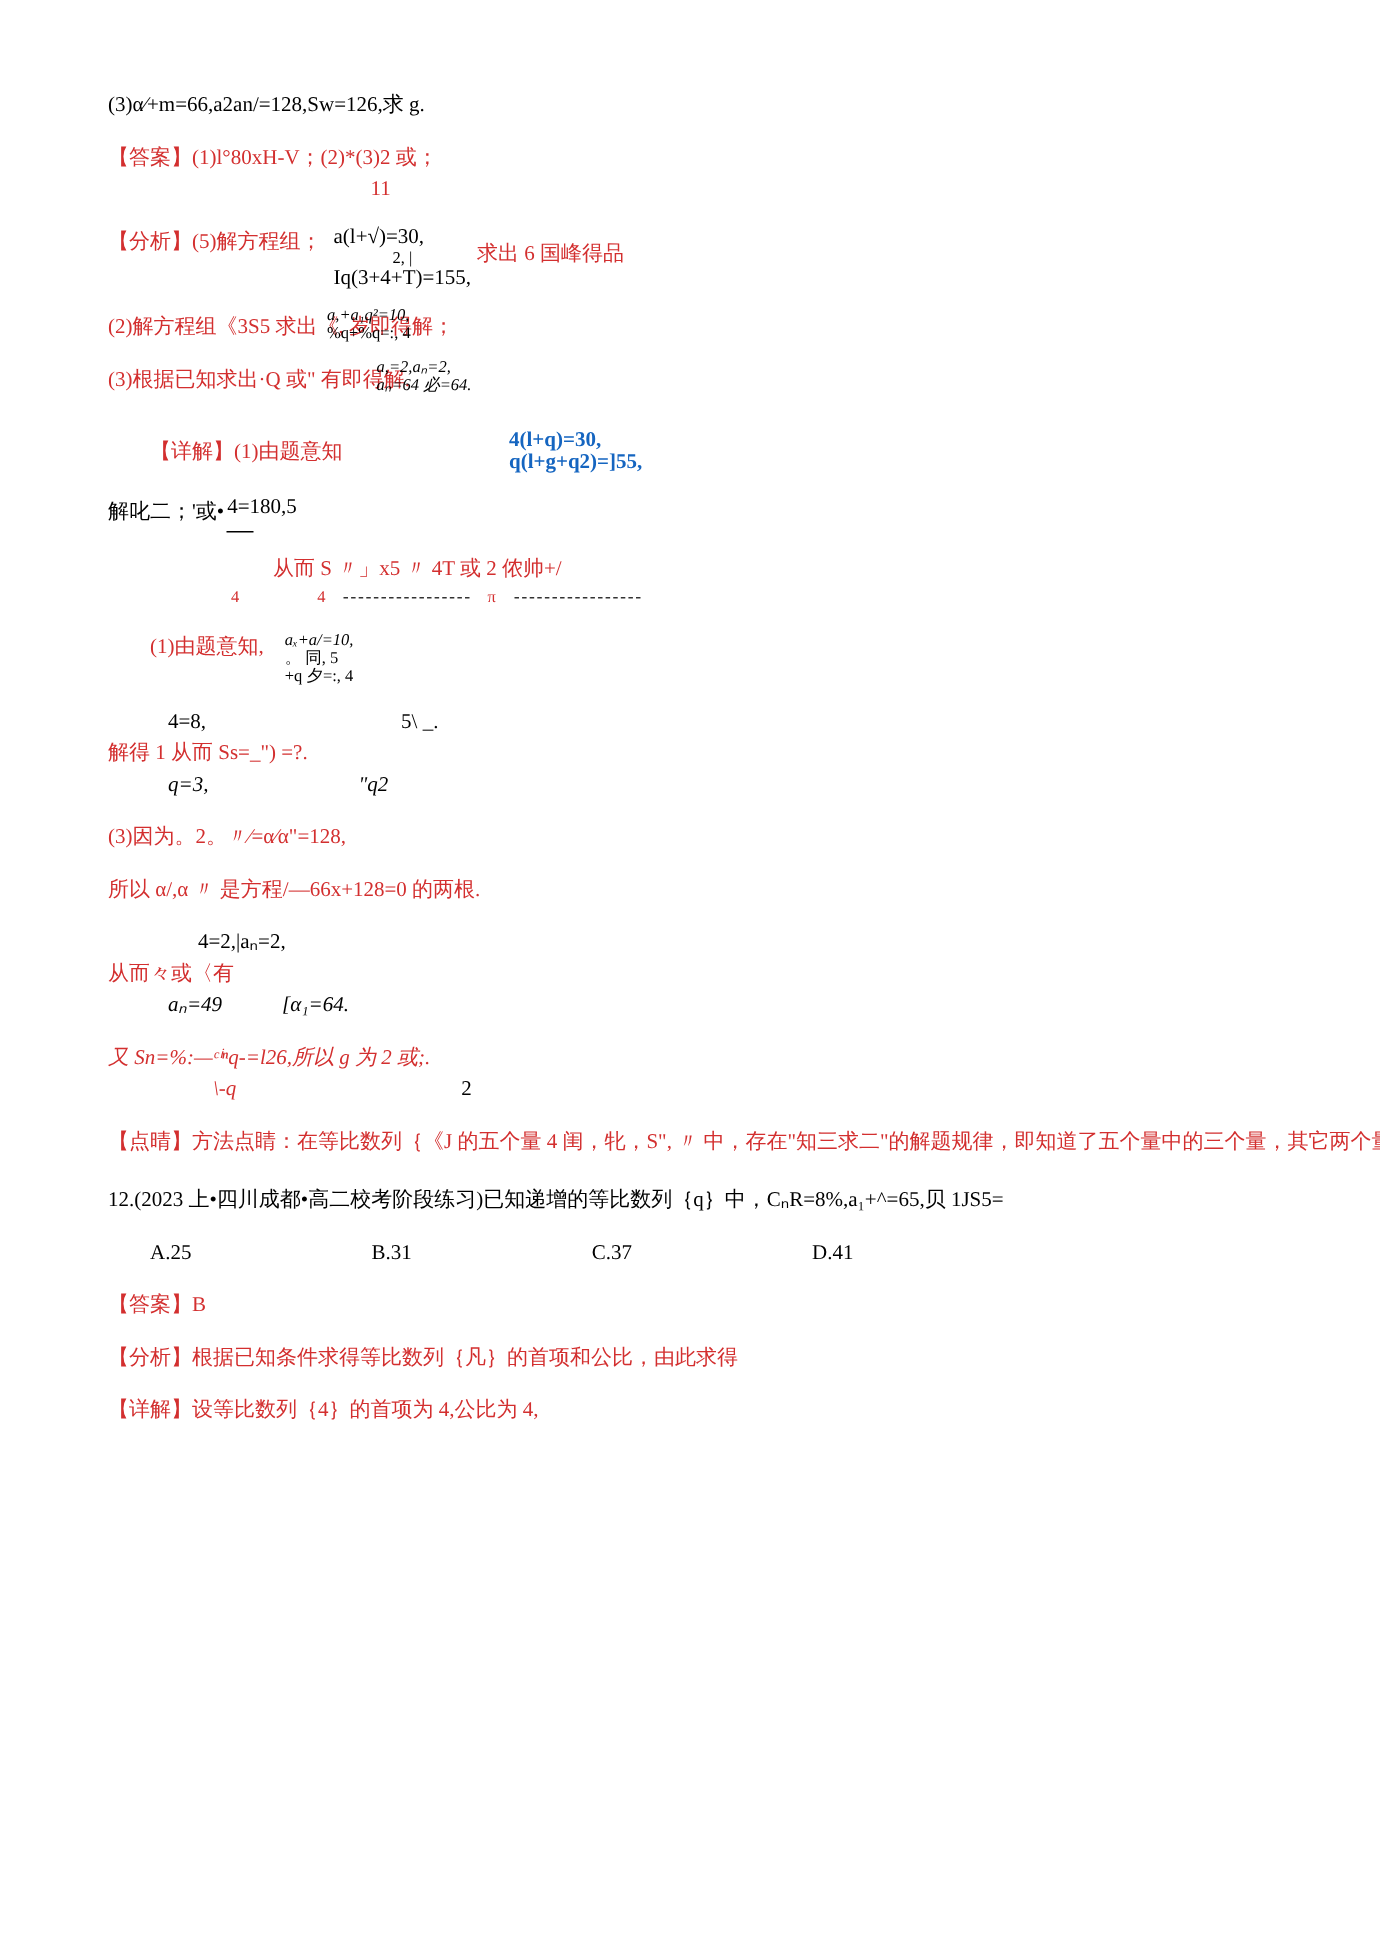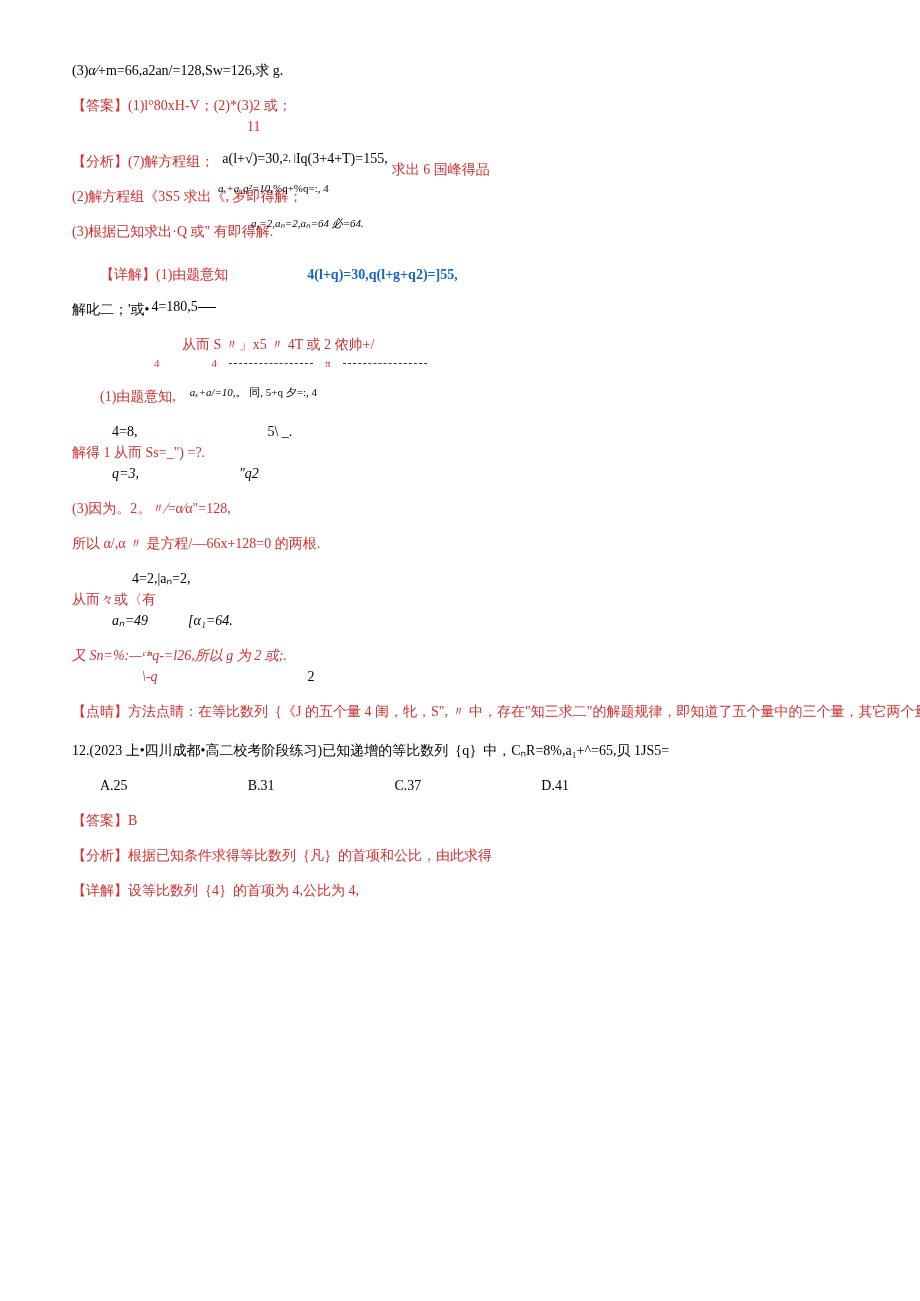--- a/index.html
+++ b/index.html
@@ -42,38 +42,38 @@
   .choices {
     display: flex;
     gap: 120px;
     padding-left: 28px;
   }
 
   .bold-blk { font-weight: bold; color: #1565c0; }
 
   .stack {
     display: inline-flex;
-    flex-direction: row;
+    flex-direction: column;
     line-height: 1.1;
     vertical-align: middle;
   }
   .stack > span { display: block; }
 </style>
 </head>
 <body>
 
 <div class="block"><span>(3)α⁄+m=66,a2an/=128,Sw=126,求 g.</span></div>
 
 <div class="block red">
   <div>【答案】(1)l°80xH-V；(2)*(3)2 或；</div>
   <div style="padding-left:175px;">11</div>
 </div>
 
 <div class="block row">
-  <span class="red">【分析】(7)解方程组；</span>
+  <span class="red">【分析】(5)解方程组；</span>
   <span class="stack" style="margin-left:8px;">
     <span>a(l+√)=30,</span>
     <span class="small" style="text-align:center;">2, |</span>
     <span>Iq(3+4+T)=155,</span>
   </span>
   <span class="red" style="margin-left:4px;position:relative;top:8px;">求出 6 国峰得品</span>
 </div>
 
 <div class="block" style="position:relative;">
   <span class="red">(2)解方程组《3S5 求出《, 岁即得解；</span>
@@ -86,21 +86,21 @@
 <div class="block" style="position:relative;">
   <span class="red">(3)根据已知求出·Q 或" 有即得解.</span>
   <span class="stack small italic" style="position:absolute;left:146px;top:-4px;padding-left:33px;">
     <span>a,=2,aₙ=2,</span>
     <span>aₙ=64 必=64.</span>
   </span>
 </div>
 
 <div class="block row" style="align-items:center;margin-top:22px;">
   <span class="red indent1">【详解】(1)由题意知</span>
-  <span class="bold-blk stack" style="margin-left:79px;">
+  <span class="bold-blk stack" style="margin-left:111px;">
     <span>4(l+q)=30,</span>
     <span>q(l+g+q2)=]55,</span>
   </span>
 </div>
 
 <div class="block row">
   <span><span>解叱二；'或•</span></span>
   <span class="stack" style="margin-left:2px;">
     <span>4=180,5</span>
     <span class="line-under"></span>

